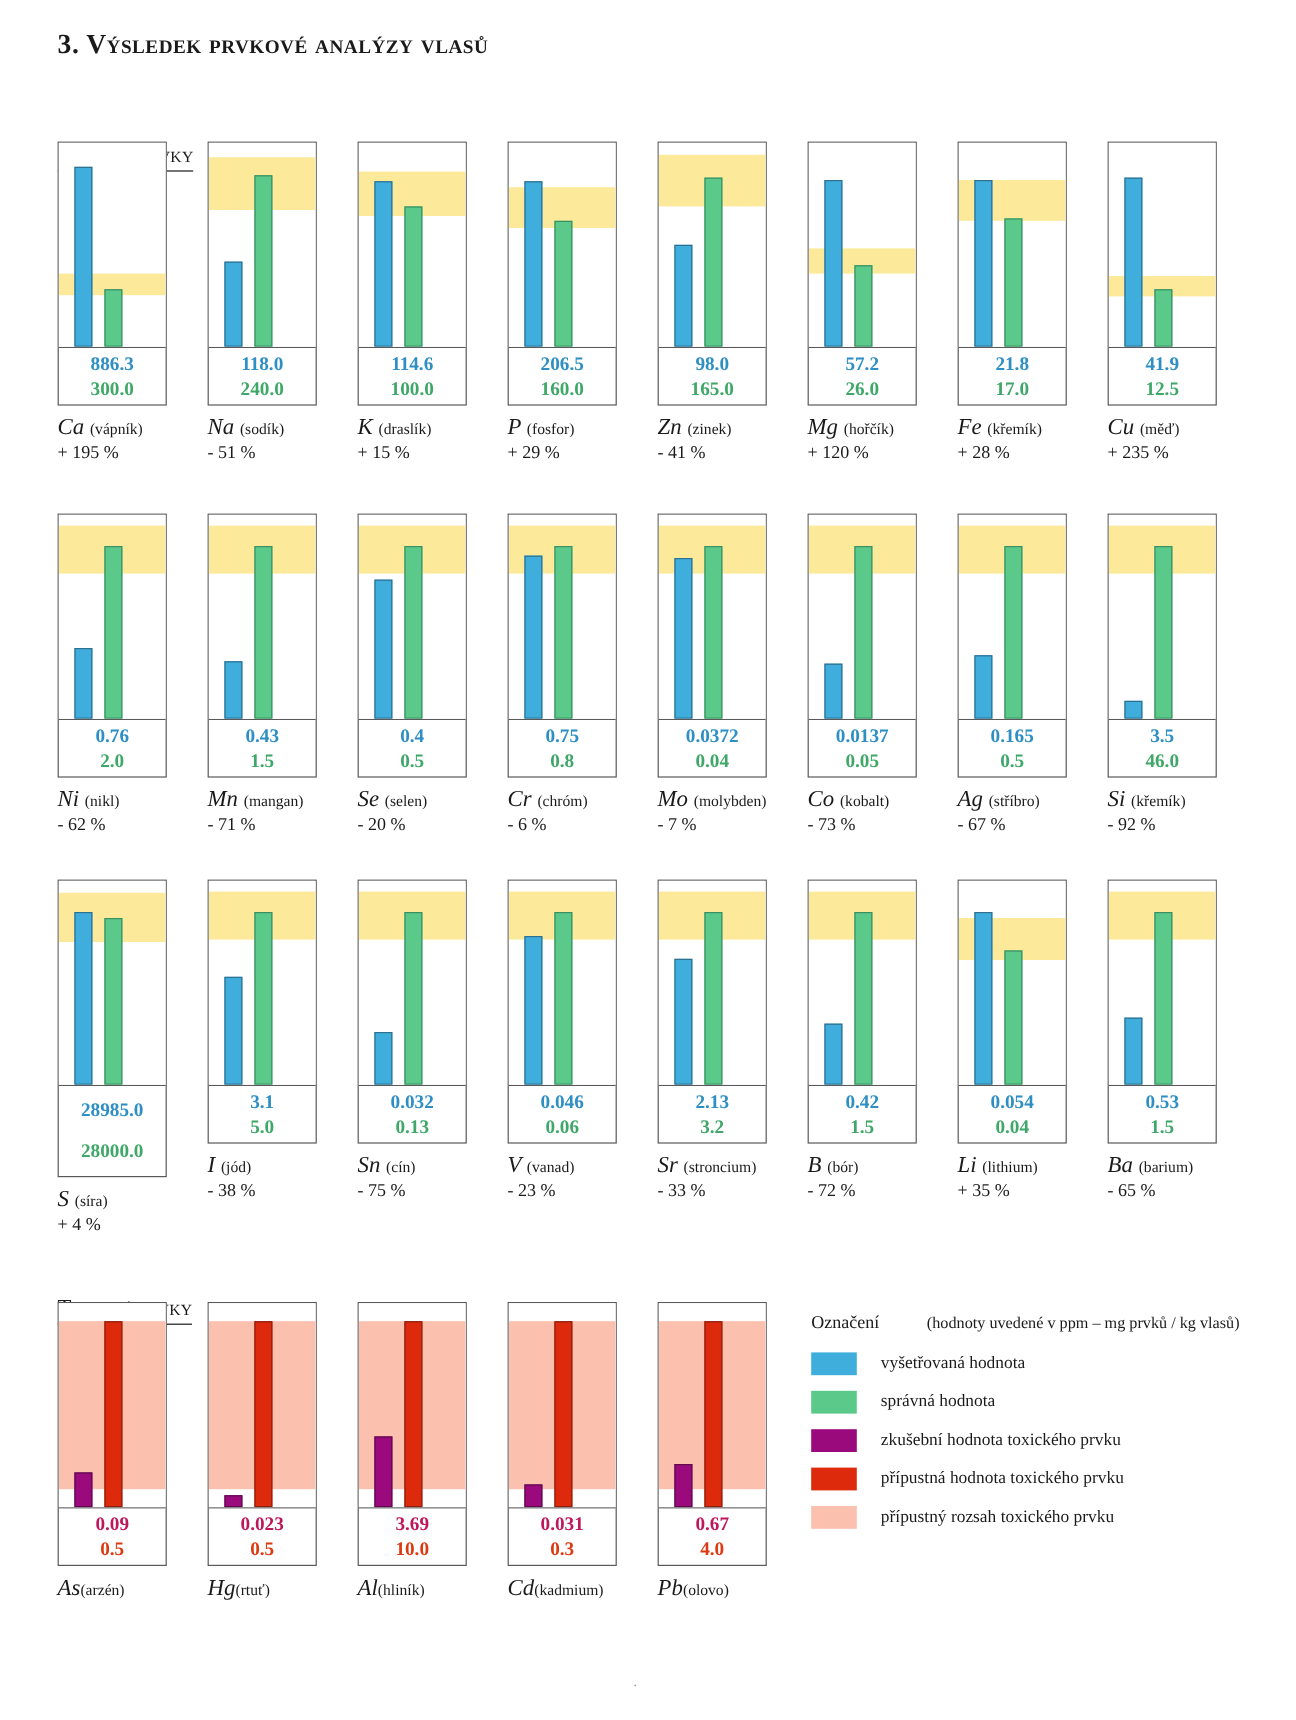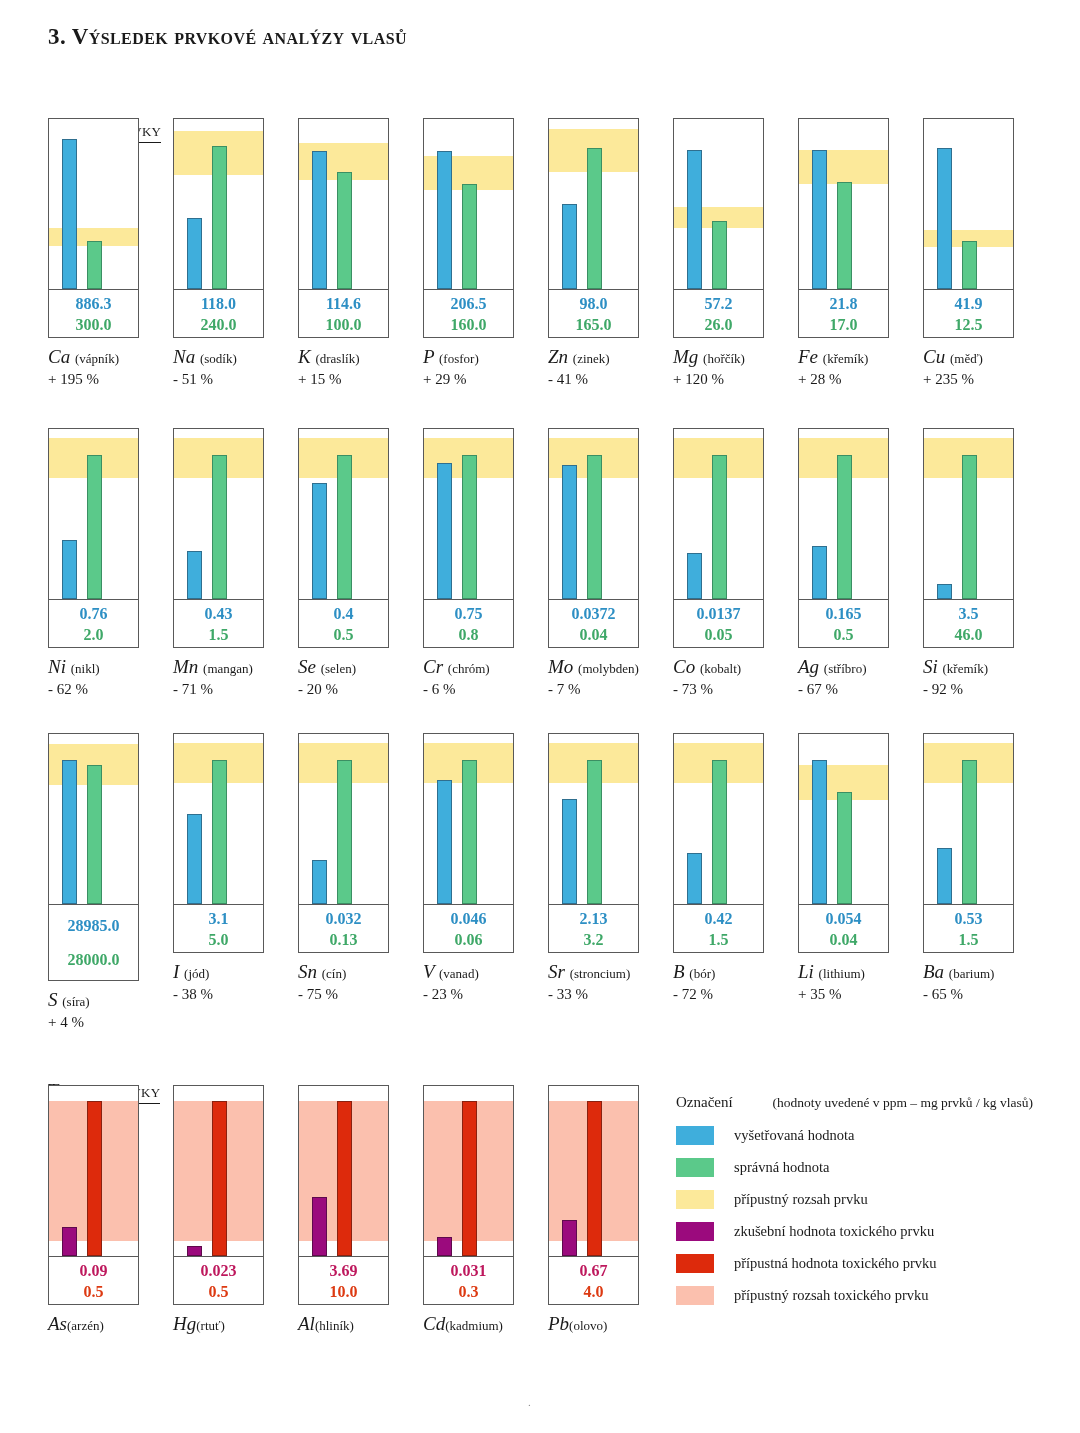--- a/index.html
+++ b/index.html
@@ -611,24 +611,20 @@
     <div id="legend-items">
         <div class="legend-row">
           <span class="swatch" style="background: rgb(63, 174, 220);"></span>
           <span class="legend-label">vyšetřovaná hodnota</span>
         </div>
         <div class="legend-row">
           <span class="swatch" style="background: rgb(91, 201, 138);"></span>
           <span class="legend-label">správná hodnota</span>
         </div>
         <div class="legend-row">
-          <span class="swatch" style="background: rgb(252, 233, 154);"></span>
-          <span class="legend-label">přípustný rozsah prvku</span>
-        </div>
-        <div class="legend-row">
           <span class="swatch" style="background: rgb(155, 10, 125);"></span>
           <span class="legend-label">zkušební hodnota toxického prvku</span>
         </div>
         <div class="legend-row">
           <span class="swatch" style="background: rgb(221, 42, 12);"></span>
           <span class="legend-label">přípustná hodnota toxického prvku</span>
         </div>
         <div class="legend-row">
           <span class="swatch" style="background: rgb(251, 192, 174);"></span>
           <span class="legend-label">přípustný rozsah toxického prvku</span>

